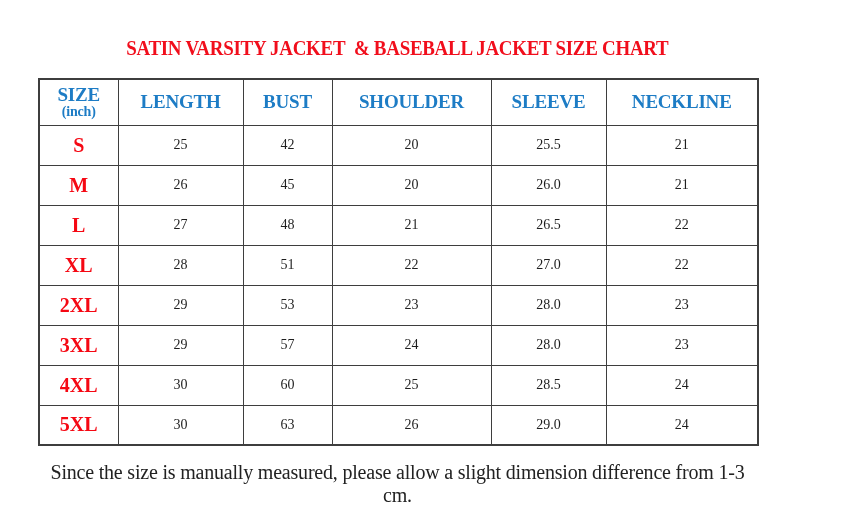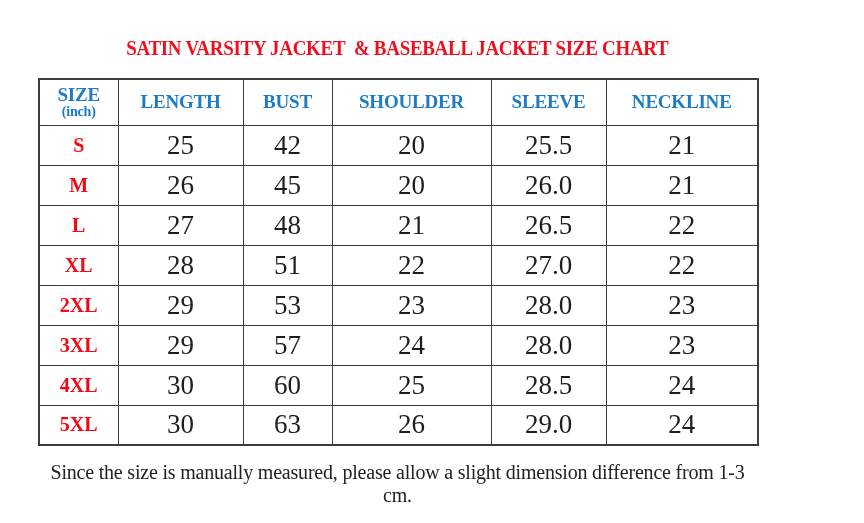--- a/index.html
+++ b/index.html
@@ -48,21 +48,21 @@
     letter-spacing:-0.2px;
   }
   .size-header{line-height:1.05;padding:3px 0;}
   .size-header .unit{font-size:14px;display:block;}
   .size-cell{
     color:var(--size-red);
     font-weight:bold;font-size:20px;
   }
   .value-cell{
     color:var(--value-ink);
-    font-size:27px;font-weight:normal;
+    font-size:14px;font-weight:normal;
   }
   .footer-note{
     margin-top:15px;text-align:center;
     font-size:20px;color:var(--note-ink);
     letter-spacing:-0.2px;
   }
 </style>
 </head>
 <body>
 

